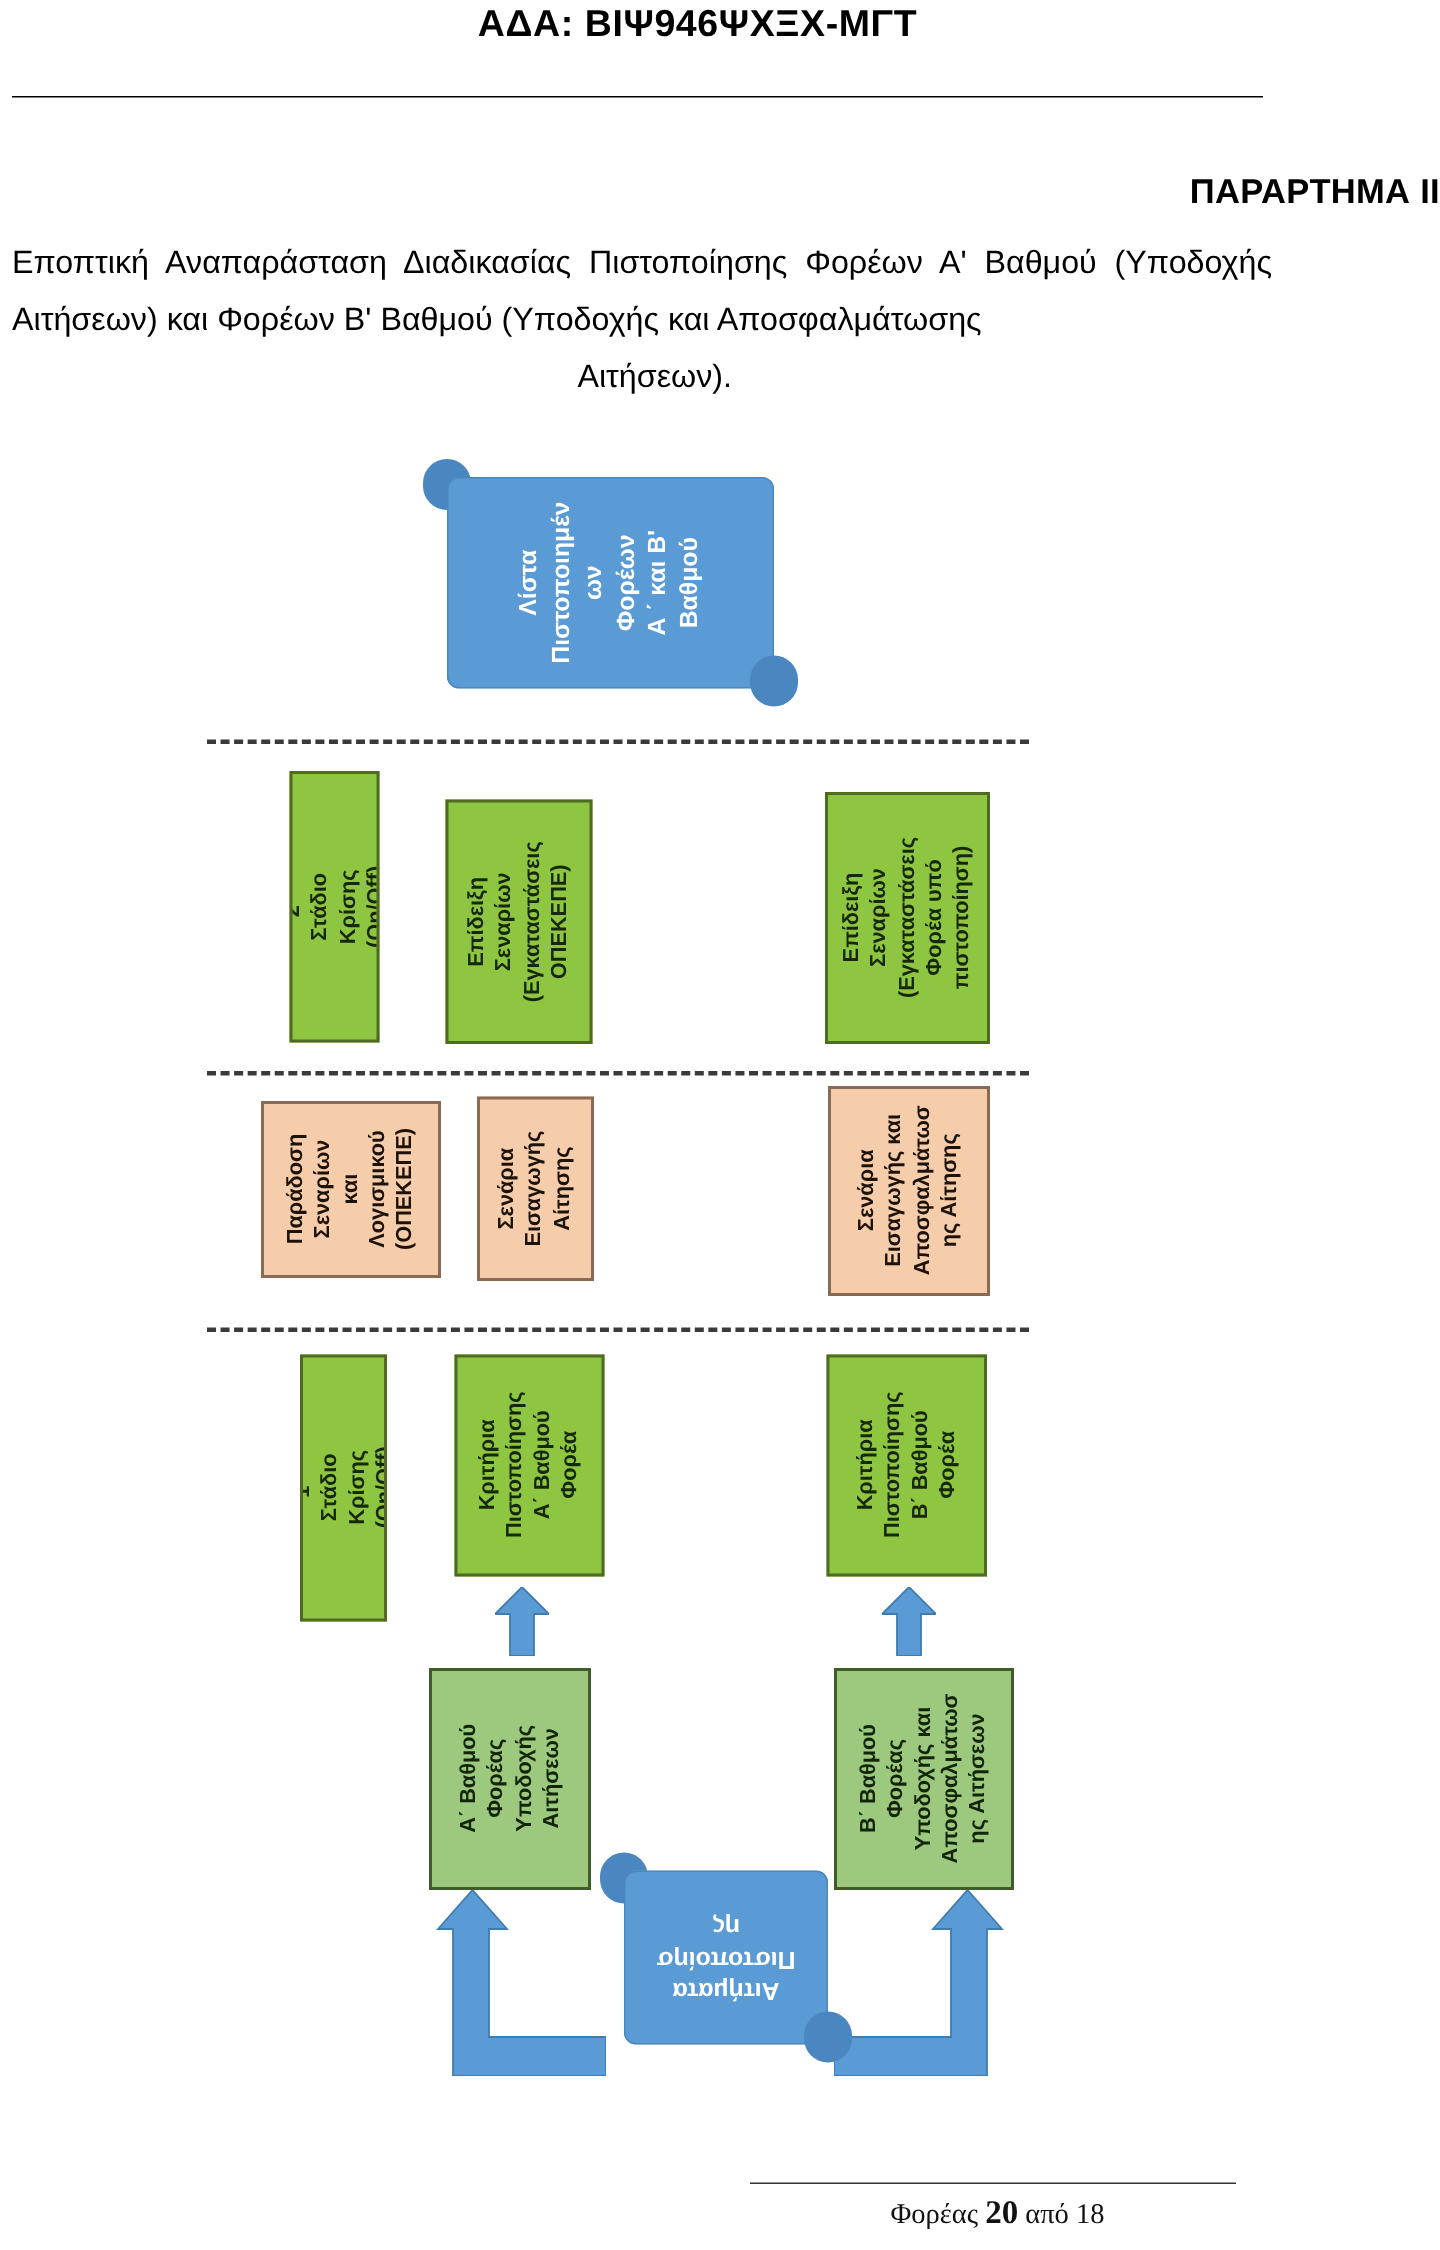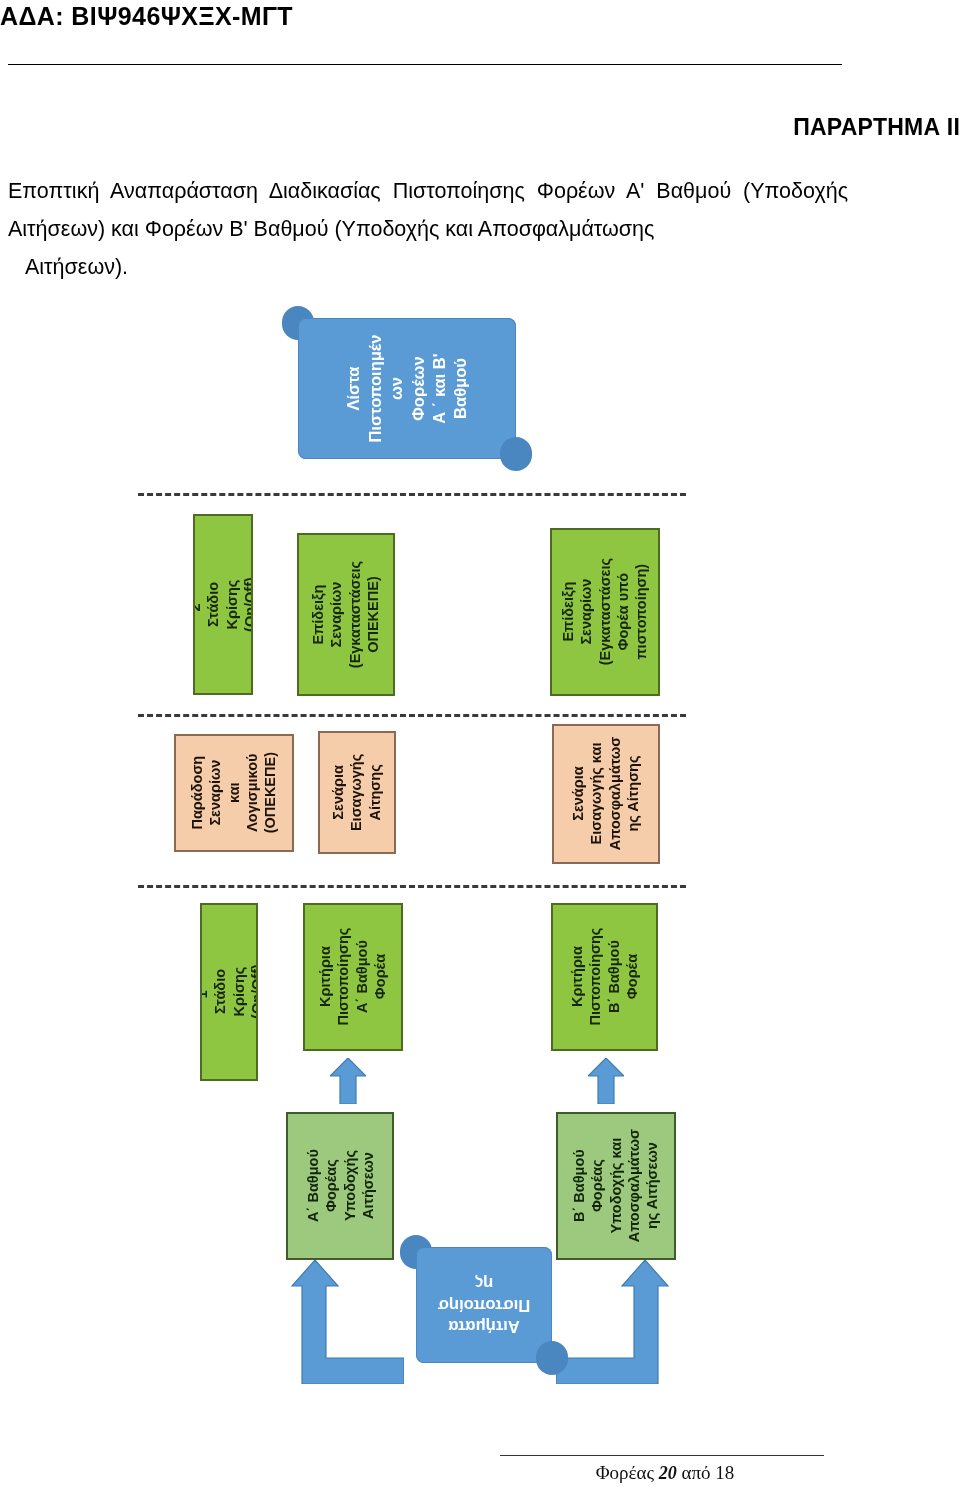--- a/index.html
+++ b/index.html
@@ -8,21 +8,21 @@
     background:#ffffff;
     font-family:"Liberation Sans", sans-serif;
     color:#000;
     position:relative;
     overflow:hidden;
   }
 
   
   .ada-line{
     position:absolute;top:2px;left:0;width:960px;
-    text-align:left;padding-right:30px;
+    text-align:center;padding-right:30px;
     box-sizing:border-box;
     font-family:"Liberation Sans", sans-serif;
     font-size:25px;font-weight:700;letter-spacing:.4px;
     color:#000;
     white-space:nowrap;
   }
   .hdr-strip{
     position:absolute;top:40px;left:8px;width:944px;height:26px;
   }
   .hdr-text{
@@ -37,26 +37,26 @@
     background:#000;
   }
 
   
   .annex-title{
     position:absolute;top:114px;left:0;width:960px;
     text-align:right;
     font-size:23px;font-weight:700;letter-spacing:.2px;
   }
   .para{
-    position:absolute;left:8px;top:172px;width:840px;
+    position:absolute;left:8px;top:156px;width:840px;
     font-size:21.5px;line-height:38px;
     text-align:justify;
     text-justify:inter-word;
   }
-  .para .lastline{display:block;text-align:left;margin-left:17px;}
+  .para .lastline{display:block;text-align:center;margin-left:17px;}
 
   
   #diagram{
     position:absolute;left:0;top:290px;width:960px;height:1110px;
   }
   .dash{
     position:absolute;left:138px;width:548px;height:0;
     border-top:3px dashed #3a3a3a;
   }
 
@@ -119,21 +119,21 @@
   
   .foot-rule{
     position:absolute;left:500px;top:1455px;width:324px;height:1px;background:#333;
   }
   .footer{
     position:absolute;left:500px;top:1462px;width:330px;
     text-align:center;
     font-family:"Liberation Serif", serif;
     font-size:19px;color:#111;
   }
-  .footer b{font-size:18px;font-style:italic;}
+  .footer b{font-size:22px;}
 </style>
 </head>
 <body>
 
 <div class="ada-line">ΑΔΑ: ΒΙΨ946ΨΧΞΧ-ΜΓΤ</div>
 
 <div class="hdr-strip">
   <div class="hdr-rule"></div>
 </div>
 

